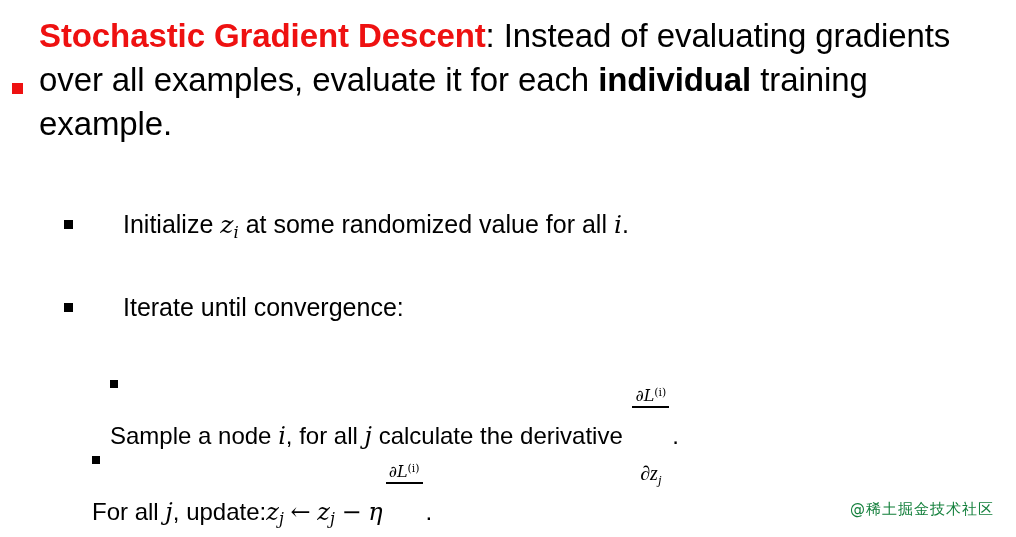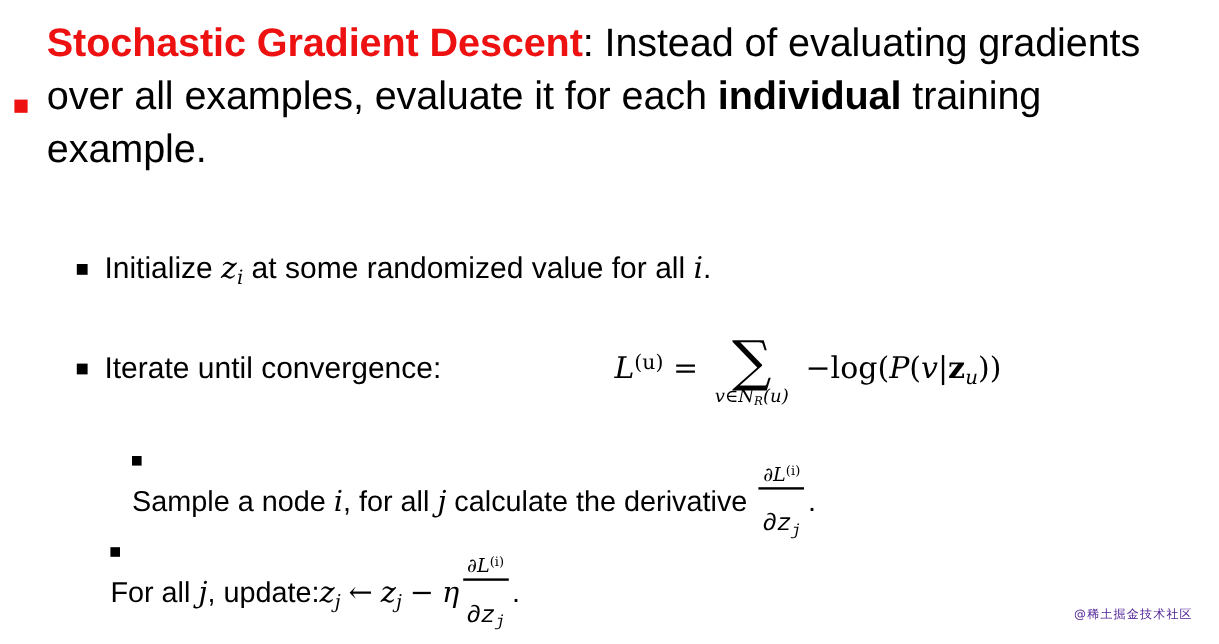--- a/index.html
+++ b/index.html
@@ -59,20 +59,21 @@
     font-weight: bold;
   }
   .strong {
     font-weight: bold;
     color: #000;
   }
 
   
   .lvl2 {
     width: 920px;
+    gap: 36px;
   }
   .lvl2 .marker {
     width: 9px;
     height: 9px;
     margin-top: 13px;
     margin-right: 14px;
   }
   .lvl2 .text {
     font-size: 25px;
     line-height: 34px;
@@ -169,25 +170,26 @@
     font-size: 16px;
     padding: 0 3px 1px 3px;
     white-space: nowrap;
   }
   .frac .bar {
     width: 100%;
     height: 2px;
     background: #000;
   }
   .frac .den {
-    font-family: Liberation Mono, monospace;
+    font-family: Liberation Serif, serif;
     font-style: italic;
     font-size: 20px;
     padding: 19px 3px 0 3px;
     white-space: nowrap;
+    margin-top: 36px;
   }
 
   .eq-inline {
     font-family: "DejaVu Serif", serif;
     font-size: 25px;
     white-space: nowrap;
     display: inline-block;
     vertical-align: middle;
   }
 
@@ -198,22 +200,22 @@
     top: 278px;
     font-size: 25px;
     white-space: nowrap;
   }
 
   
   .watermark {
     position: absolute;
     right: 22px;
     bottom: 18px;
-    color: #4c1d95;
-    font-size: 10px;
+    color: #15803d;
+    font-size: 15px;
     font-family: "DejaVu Sans", sans-serif;
     letter-spacing: 1px;
     user-select: none;
   }
 
   .nowrap { white-space: nowrap; }
 </style>
 </head>
 <body>
 
@@ -233,31 +235,20 @@
     </div>
   </div>
 
   <div class="bullet-row lvl2 lvl2-b">
     <span class="marker"></span>
     <div class="text">
       <span>Iterate until convergence:</span>
     </div>
   </div>
 
-  <div class="formula-main">
-    <span class="eq-inline">
-      <span class="scr">L</span><sup class="mathup">(u)</sup>
-      <span class="mathup">=</span>
-      <span class="sum-block">
-        <span class="sum-glyph">∑</span>
-        <span class="sum-under">v∈<span class="mathup" style="font-style:italic">N</span><sub style="font-style:italic">R</sub>(<span style="font-style:italic">u</span>)</span>
-      </span>
-      <span class="mathup">−</span><span class="mathup">log(<span class="math">P</span>(<span class="math">v</span>|<span class="mathbf">z</span><sub>u</sub>))</span>
-    </span>
-  </div>
 
   <div class="bullet-row lvl3 lvl3-a">
     <span class="marker"></span>
     <div class="text">
       <span>Sample a node </span><span class="math">i</span><span>, for all </span><span class="math">j</span><span> calculate the derivative </span><span class="frac">
           <span class="num">∂<span class="scr">L</span><sup class="mathup">(i)</sup></span>
           <span class="bar"></span>
           <span class="den">∂z<sub>j</sub></span>
       </span><span>.</span>
     </div>

